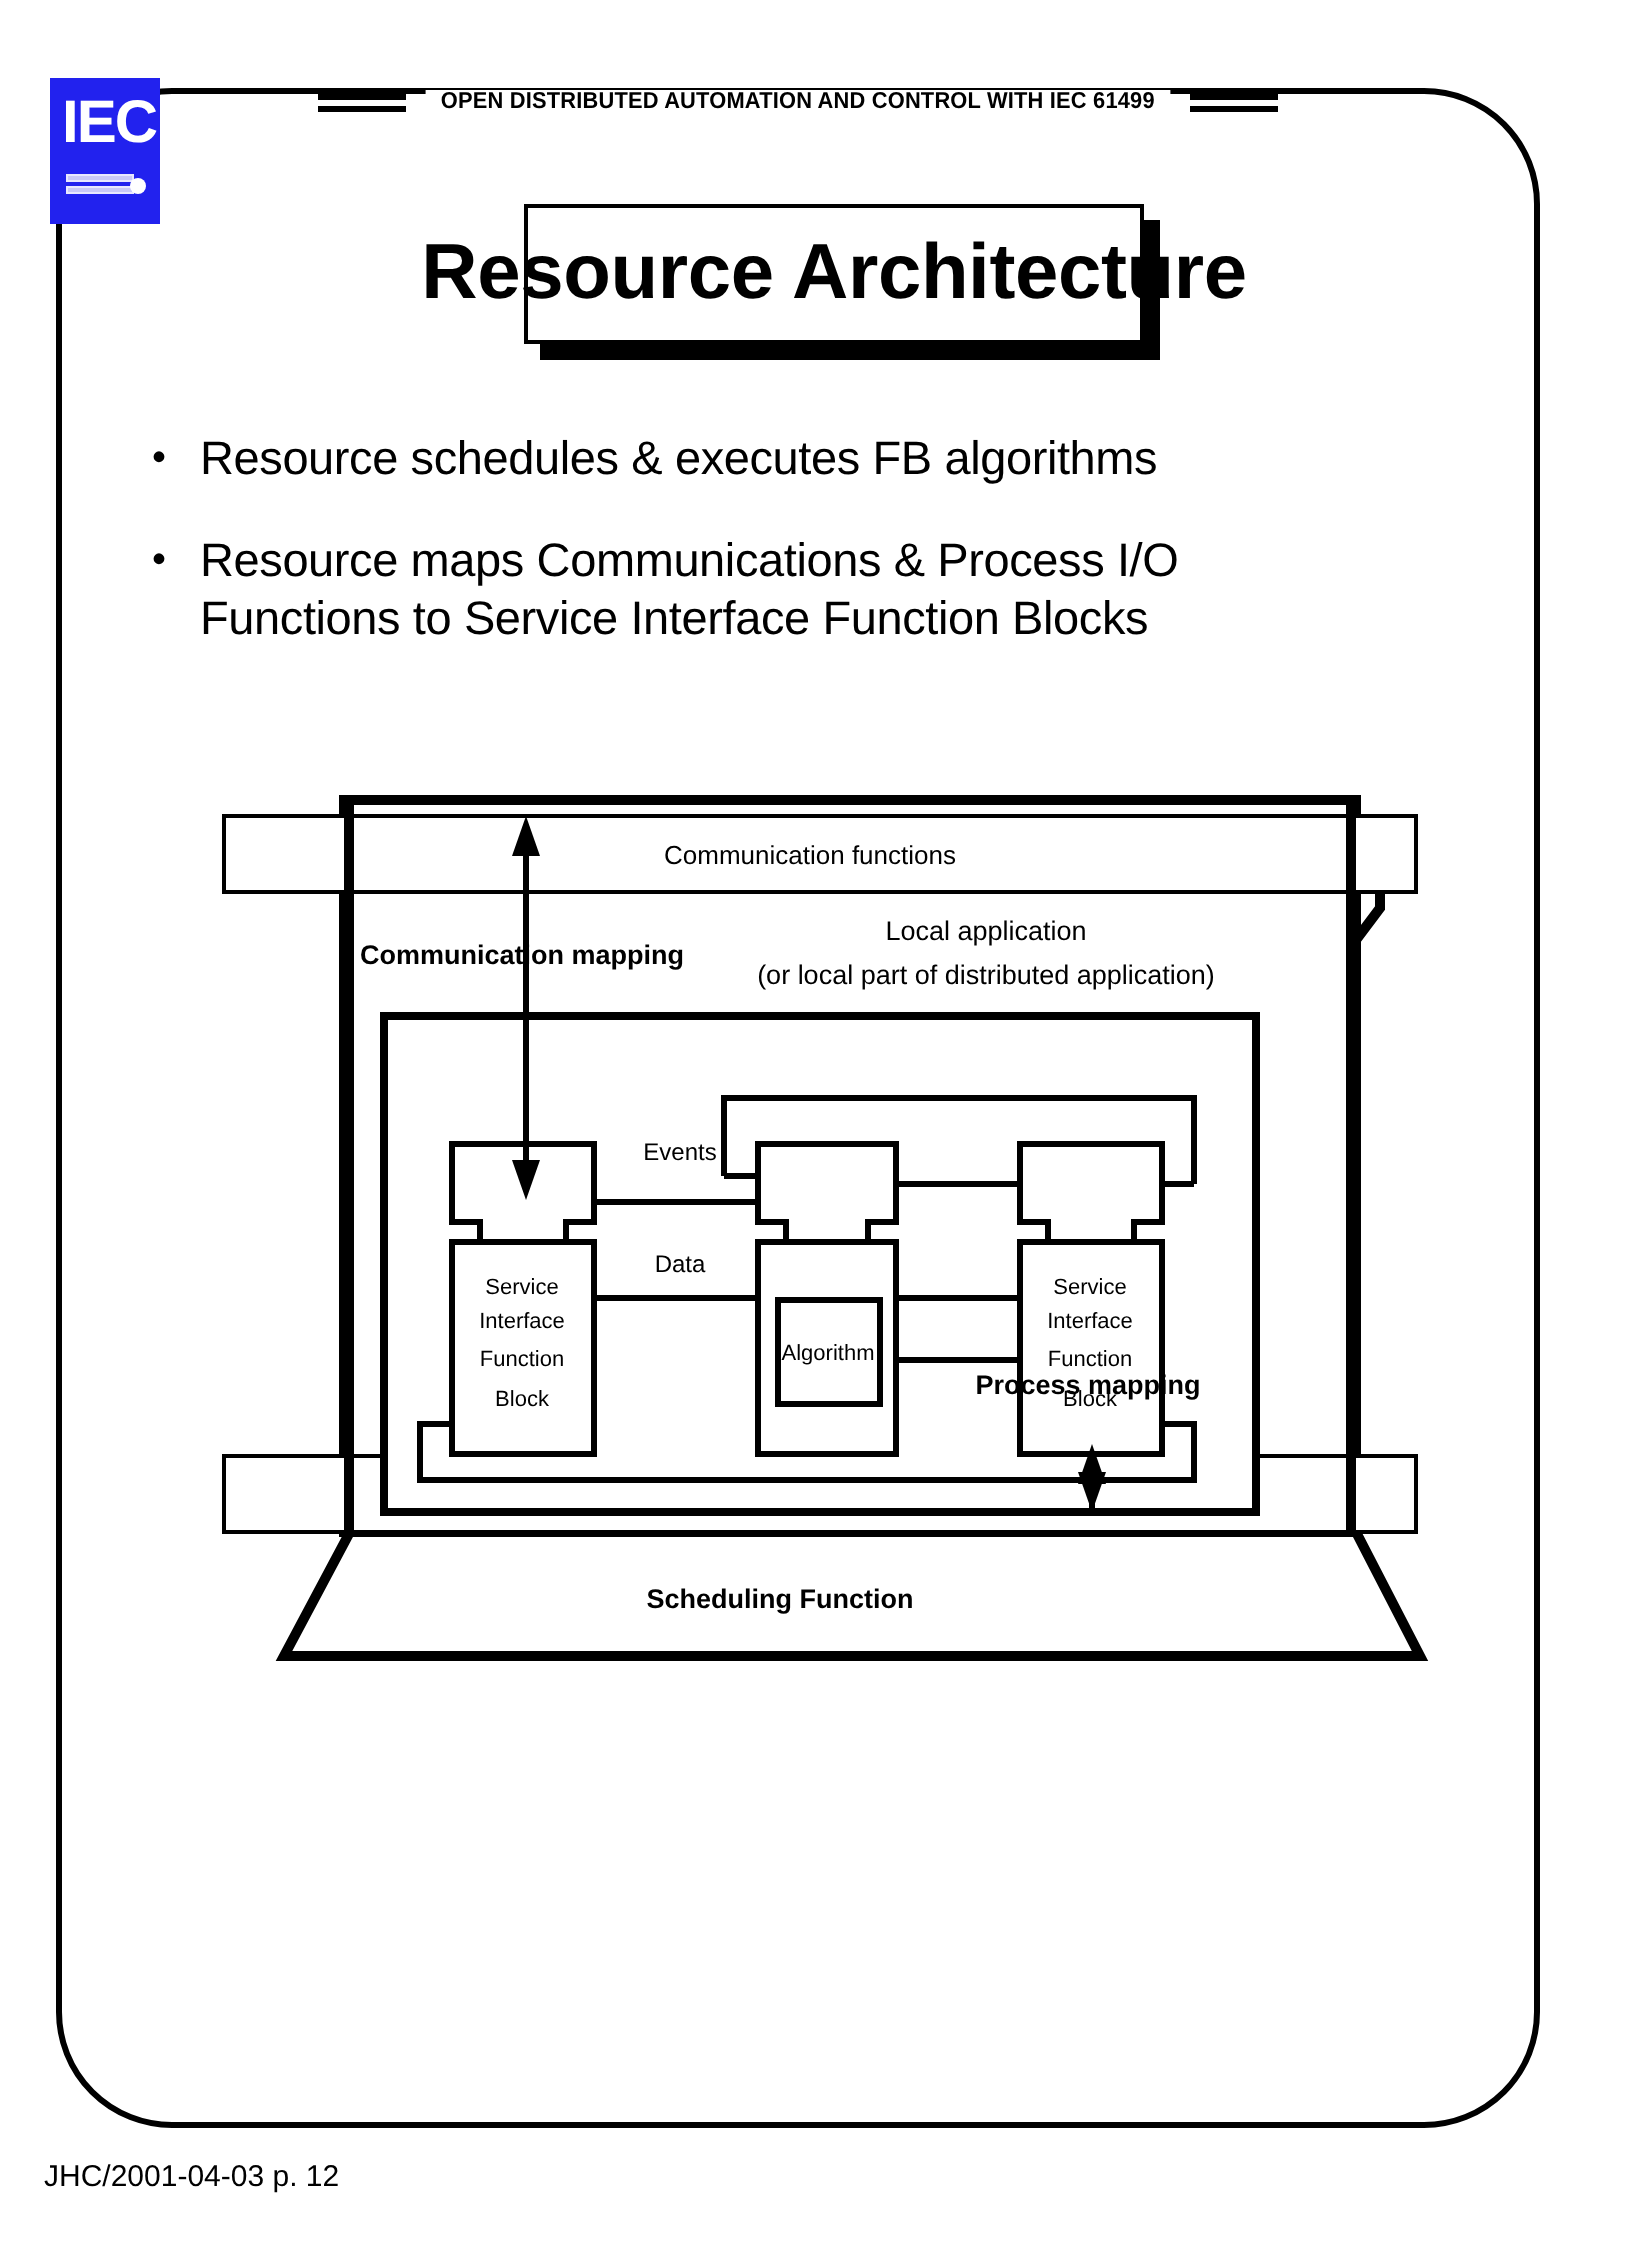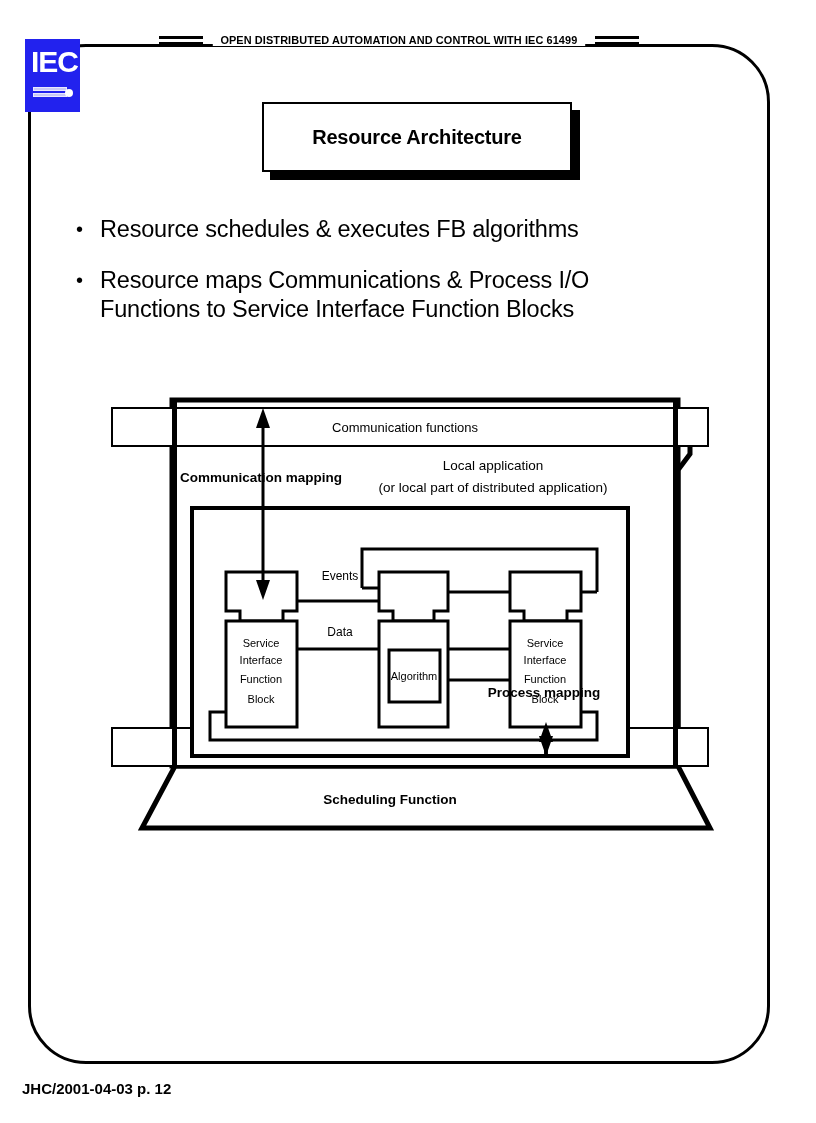--- a/index.html
+++ b/index.html
@@ -25,21 +25,21 @@
     border: 3px solid #000000;
     border-radius: 58px;
     box-sizing: border-box;
     background: transparent;
   }
 
   
   #header-band {
     position: absolute;
     left: 28px;
-    top: 27px;
+    top: 38px;
     width: 742px;
     height: 26px;
     display: flex;
     align-items: center;
     justify-content: center;
     text-align: center;
   }
   #header-rule-left, #header-rule-right {
     height: 9px;
     width: 44px;
@@ -124,21 +124,21 @@
     width: 310px;
     height: 70px;
     background: #ffffff;
     border: 2px solid #000000;
     box-sizing: border-box;
     display: flex;
     align-items: center;
     justify-content: center;
   }
   #title-text {
-    font-size: 20px;
+    font-size: 39px;
     font-weight: bold;
     color: #000000;
     white-space: nowrap;
     letter-spacing: -0.2px;
   }
 
   
   #bullet-list {
     position: absolute;
     left: 72px;
@@ -184,21 +184,20 @@
   }
 
   
   #footer-text {
     position: absolute;
     left: 22px;
     top: 1080px;
     font-size: 15px;
     color: #000000;
     white-space: nowrap;
-    font-weight: bold;
   }
 </style>
 </head>
 <body>
 
 <div id="slide-frame"></div>
 
 <div id="header-band">
   <span id="header-rule-left"></span>
   <span id="header-title-text">OPEN DISTRIBUTED AUTOMATION AND CONTROL WITH IEC 61499</span>

